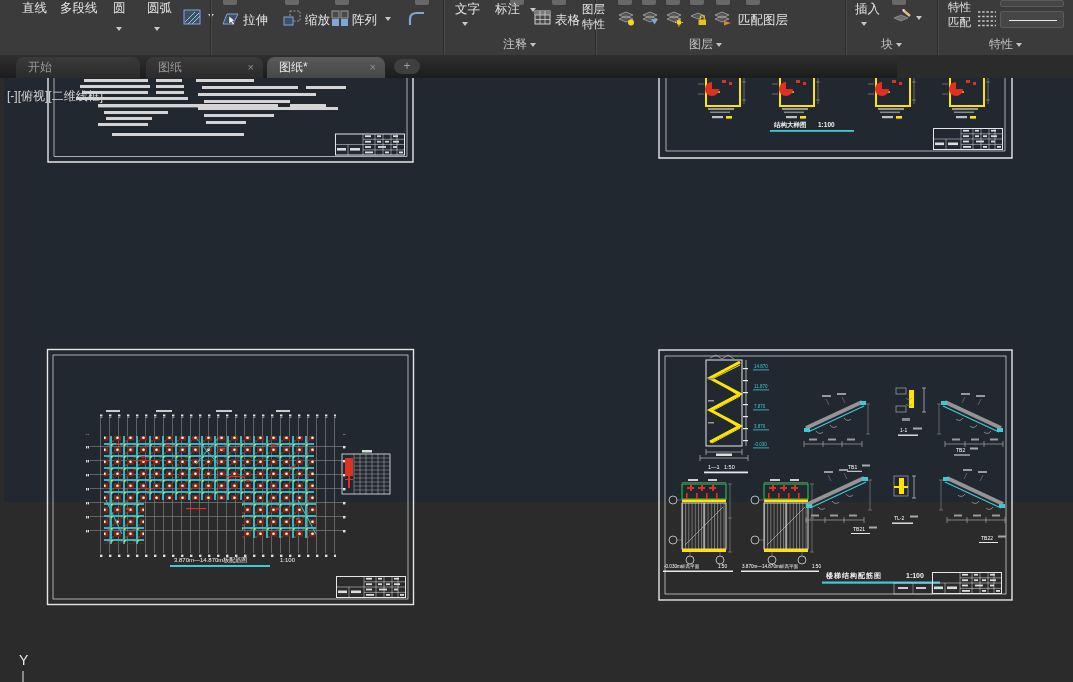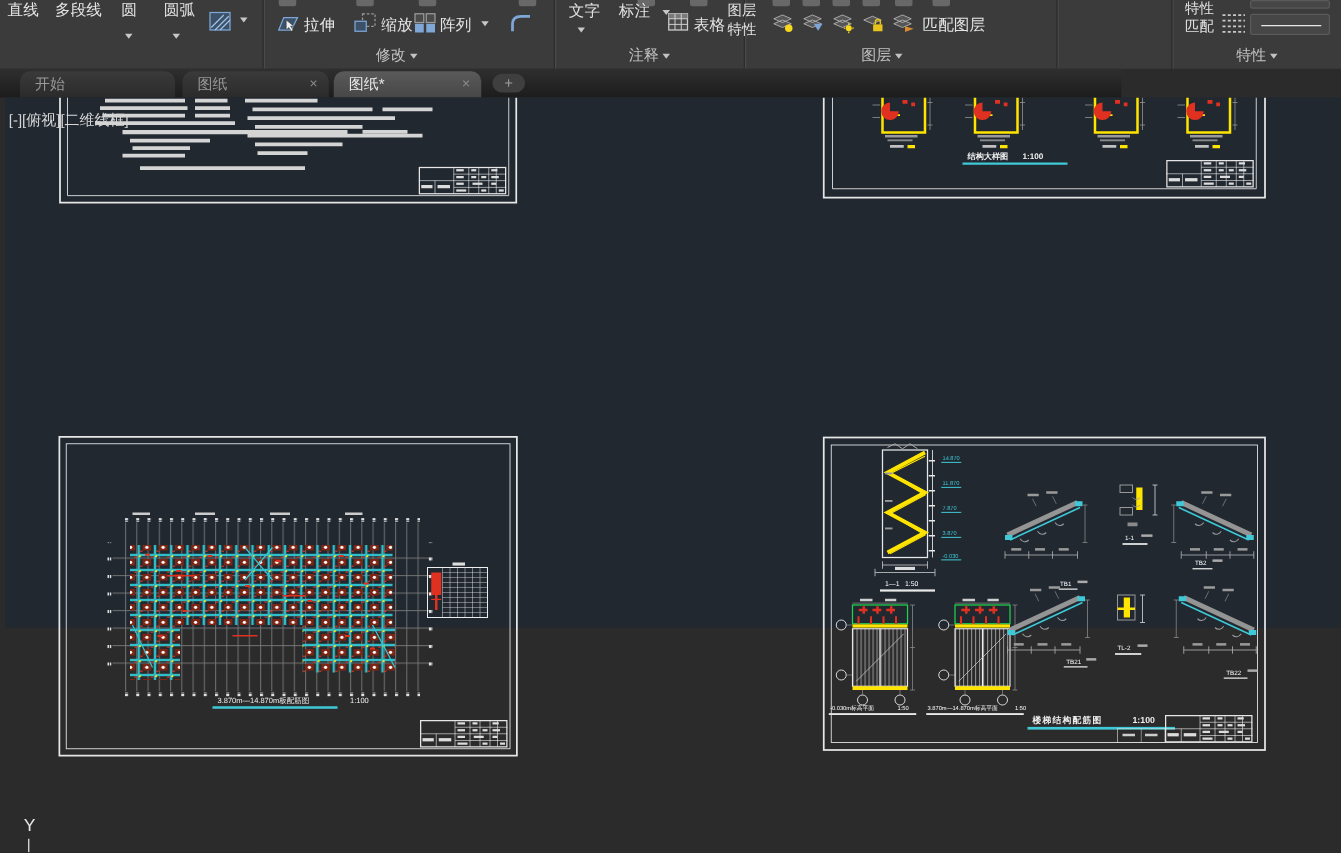--- a/index.html
+++ b/index.html
@@ -29,21 +29,21 @@
 svg{position:absolute;overflow:hidden;display:block}
 svg text{font-family:"Liberation Sans",sans-serif}
 </style>
 </head>
 <body>
 
 <div id="app">
 
   <div class="ribbon">
 
-    <div class="panel" style="left:0;width:237px">
+    <div class="panel" style="left:16px;width:237px">
       <div class="ritem" style="left:6px;top:0">直线</div>
       <div class="ritem" style="left:44px;top:0">多段线</div>
       <div class="ritem" style="left:97px;top:0">圆</div>
       <span class="tri-abs" style="left:100px;top:27px"></span>
       <div class="ritem" style="left:131px;top:0">圆弧</div>
       <span class="tri-abs" style="left:138px;top:27px"></span>
       <svg class="icon-abs" style="left:166px;top:6px" width="22" height="22">
         <rect x="2" y="4" width="16" height="14" fill="#3c5068" stroke="#7ea7d8"></rect>
         <path d="M3,16 L13,6 M6,18 L17,7 M10,18 L18,10" stroke="#9fc2e8" stroke-width="1" fill="none"></path>
       </svg>
@@ -70,21 +70,20 @@
         <rect x="1" y="1" width="7" height="7" fill="#4a4a4a" stroke="#9a9a9a"></rect>
         <rect x="10" y="1" width="7" height="7" fill="#4a4a4a" stroke="#9a9a9a"></rect>
         <rect x="1" y="9" width="7" height="7" fill="#7ea7d8"></rect>
         <rect x="10" y="9" width="7" height="7" fill="#7ea7d8"></rect>
       </svg>
       <div class="ritem" style="left:141px;top:12px">阵列</div>
       <span class="tri-abs" style="left:174px;top:17px"></span>
       <svg class="icon-abs" style="left:196px;top:9px" width="21" height="19">
         <path d="M3,16 V10 Q3,4 10,4 H17" stroke="#7ea7d8" stroke-width="2.2" fill="none"></path>
       </svg>
-      <div class="plabel"><span>修改</span><span class="tri"></span></div>
     </div>
     <div class="psep" style="left:443px"></div>
 
     <div class="panel" style="left:444px;width:151px">
       <div class="stub" style="left:66px"></div>
       <div class="stub" style="left:108px"></div>
       <div class="ritem" style="left:11px;top:1px">文字</div>
       <span class="tri-abs" style="left:18px;top:22px"></span>
       <div class="ritem" style="left:51px;top:1px">标注</div>
       <span class="tri-abs" style="left:86px;top:8px"></span>
@@ -129,20 +128,32 @@
       </svg>
       <svg class="icon-abs" style="left:136px;top:10px" width="20" height="17">
         <path d="M3,5 L10,2 L17,5 L10,8 Z M3,9 L10,6 L17,9 L10,12 Z" fill="#555" stroke="#b5b5b5" stroke-width="0.7"></path>
         <polygon points="12,11 19,13 12,15.5" fill="#d88b2e"></polygon>
       </svg>
       <div class="ritem" style="left:162px;top:12px">匹配图层</div>
       <div class="plabel"><span>图层</span><span class="tri"></span></div>
     </div>
     <div class="psep" style="left:845px"></div>
 
+    <div class="panel" style="left:846px;width:91px">
+      <div class="stub" style="left:46px"></div>
+      <div class="ritem" style="left:9px;top:1px">插入</div>
+      <span class="tri-abs" style="left:15px;top:22px"></span>
+      <svg class="icon-abs" style="left:44px;top:7px" width="23" height="20">
+        <polygon points="4,11 11,8 18,11 11,14" fill="#6e6e6e" stroke="#9a9a9a" stroke-width="0.7"></polygon>
+        <path d="M13,3 L20,9" stroke="#d8c080" stroke-width="2.4"></path>
+        <polygon points="12,2.5 14.5,2 14,4.8" fill="#e8e8e8"></polygon>
+      </svg>
+      <span class="tri-abs" style="left:70px;top:16px"></span>
+      <div class="plabel"><span>块</span><span class="tri"></span></div>
+    </div>
     <div class="psep" style="left:937px"></div>
 
     <div class="panel" style="left:938px;width:135px">
       <div class="ritem small2" style="left:10px;top:0">
         <div>特性</div>
         <div>匹配</div>
       </div>
       <svg class="icon-abs" style="left:38px;top:9px" width="22" height="18">
         <path d="M2,3 H20 M2,7.5 H20 M2,12 H20 M2,16.5 H20" stroke="#c9c9c9" stroke-width="1.4" stroke-dasharray="2.4,1.8"></path>
       </svg>

